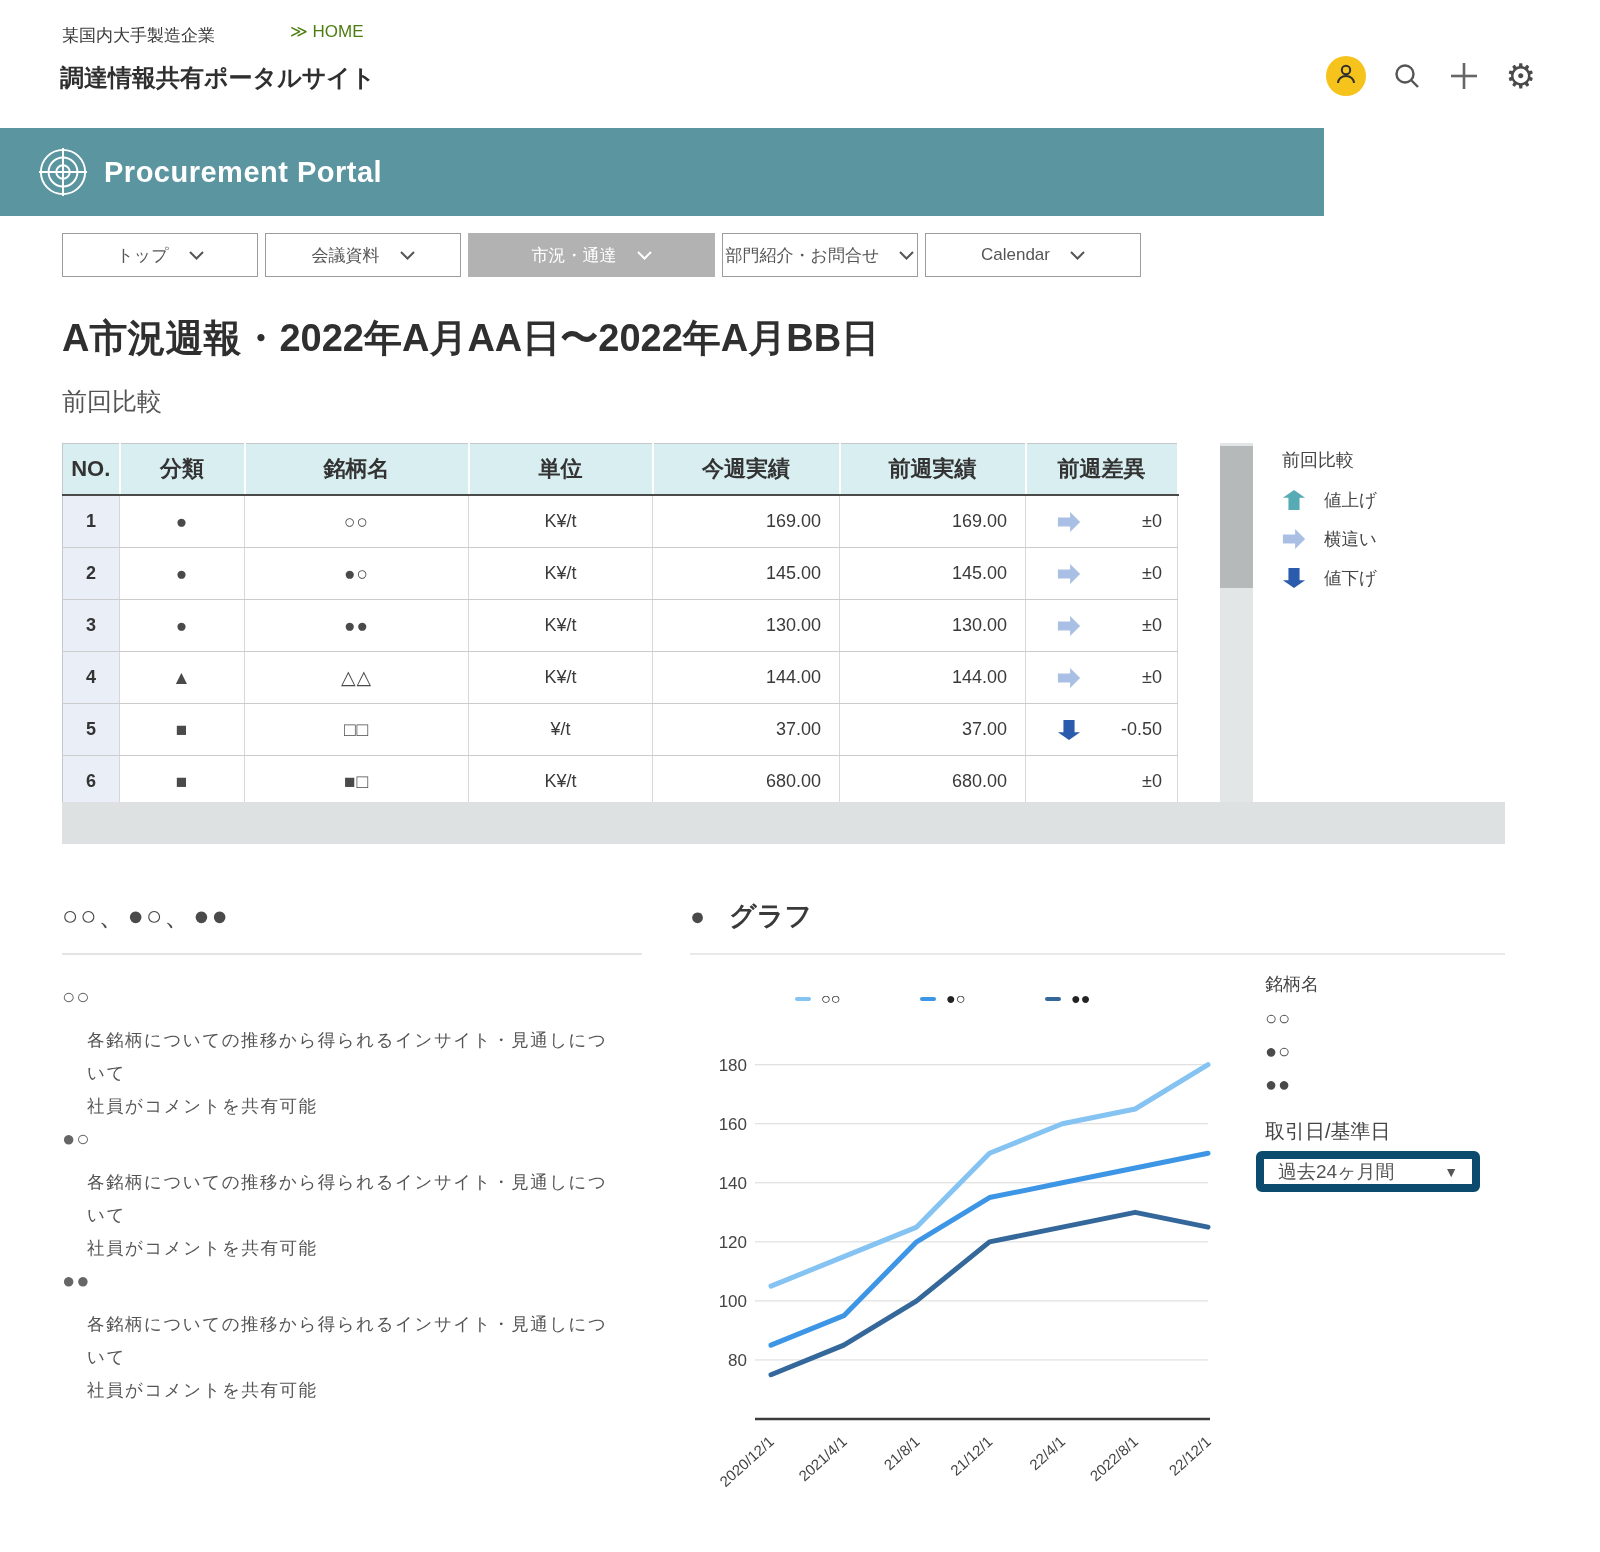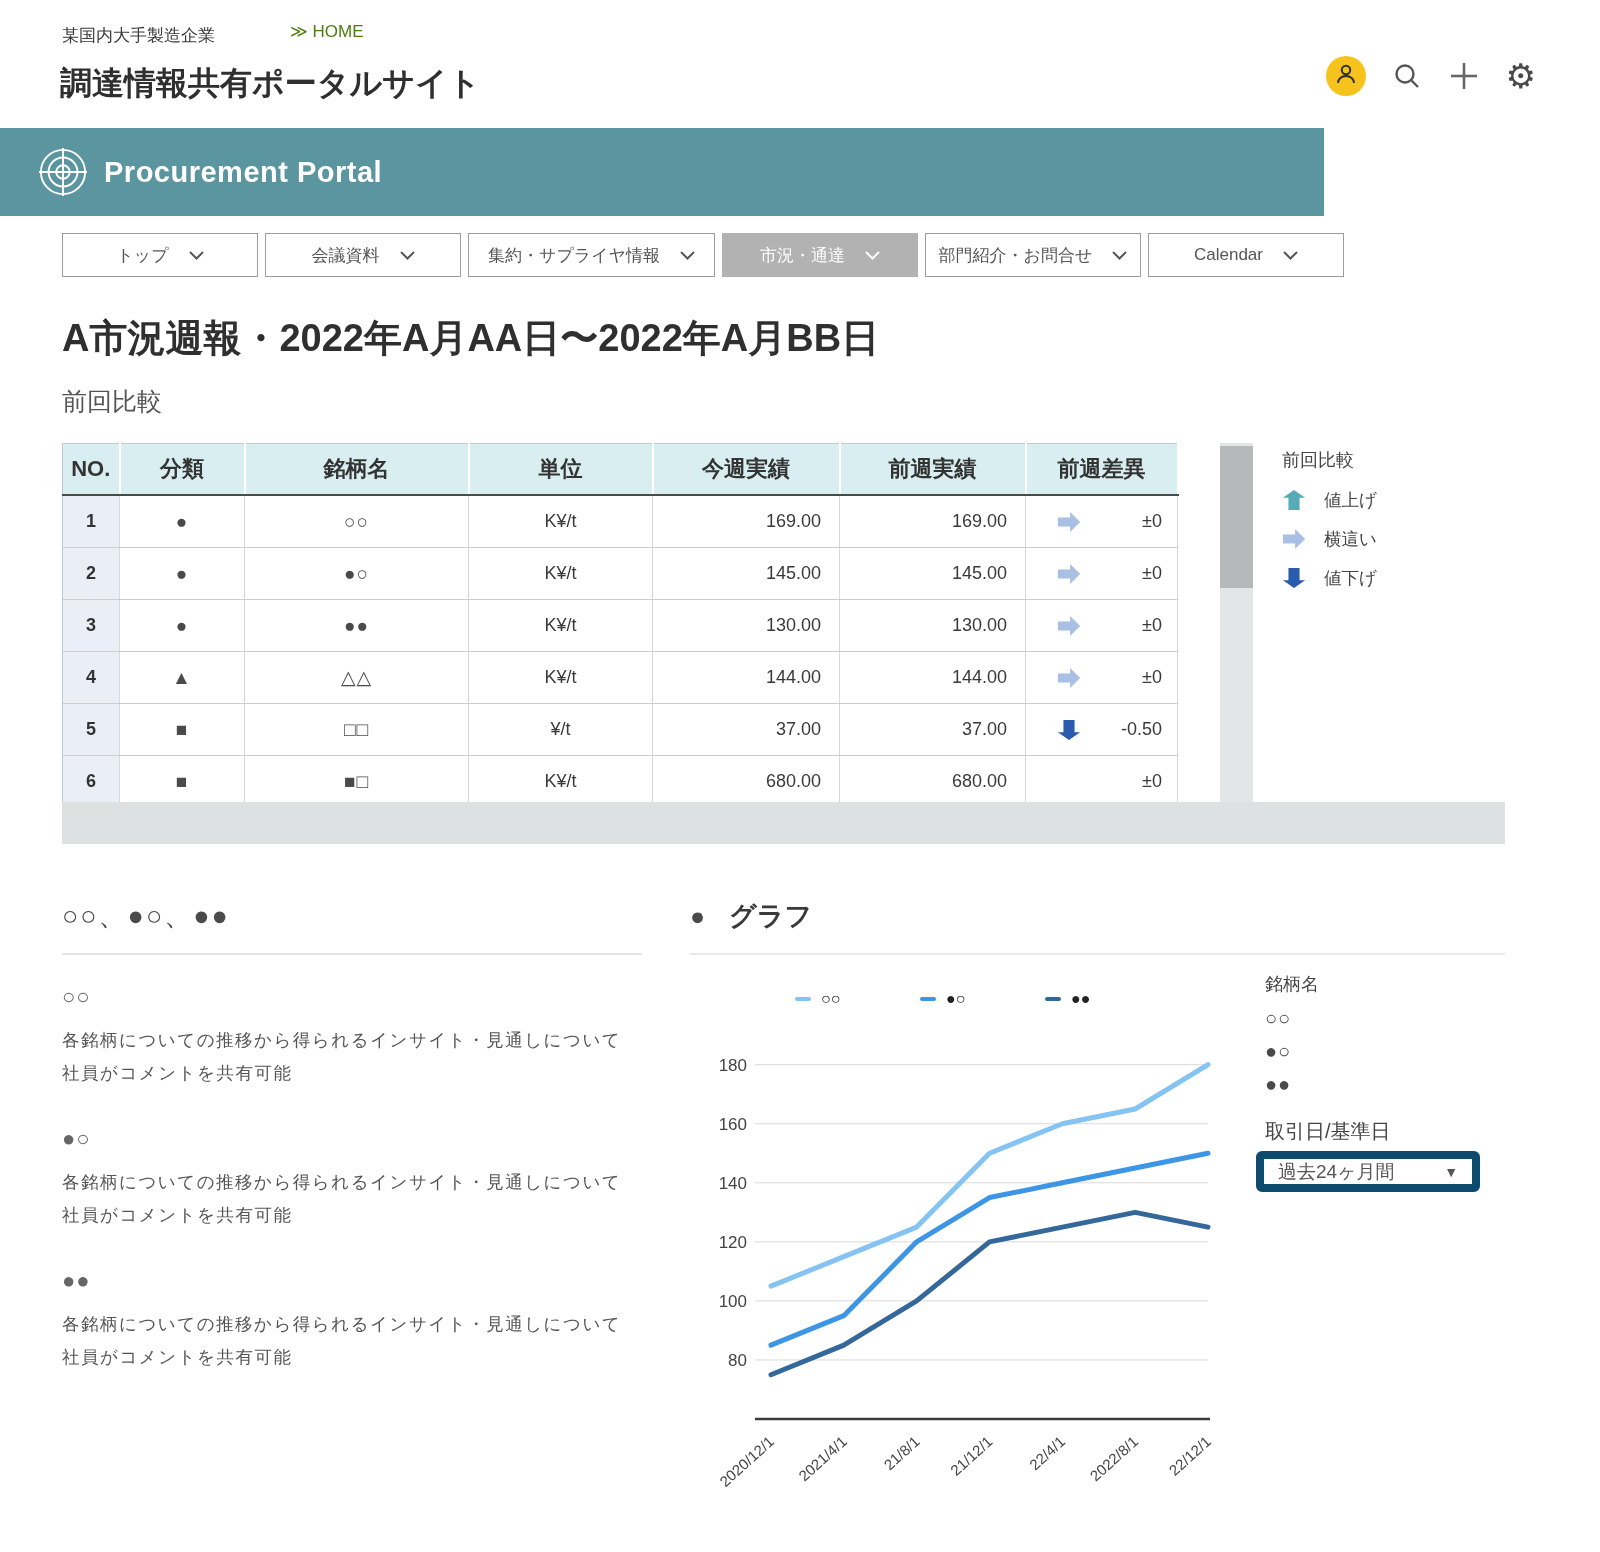--- a/index.html
+++ b/index.html
@@ -2,21 +2,21 @@
 <html><head>
 <meta charset="utf-8">
 <style>
   html,body{margin:0;padding:0;}
   body{width:1600px;height:1552px;position:relative;background:#fff;color:#333;
        font-family:"Liberation Sans","DejaVu Sans",sans-serif;overflow:hidden;}
 
   
   .company{position:absolute;left:62px;top:24px;font-size:17px;color:#3a3a3a;}
   .home{position:absolute;left:290px;top:21px;font-size:17px;font-weight:normal;color:#4d7c0f;text-decoration:none;cursor:pointer;}
-  .portal-title{position:absolute;left:60px;top:62px;font-size:32px;font-weight:bold;color:#2f2f2f;margin:0;}
+  .portal-title{position:absolute;left:60px;top:62px;font-size:24px;font-weight:bold;color:#2f2f2f;margin:0;}
   .icons{position:absolute;right:64px;top:56px;display:flex;align-items:center;gap:26px;}
   .avatar{width:40px;height:40px;border-radius:50%;background:#f6c31c;display:flex;align-items:center;justify-content:center;cursor:pointer;}
   .icon-btn{display:flex;align-items:center;justify-content:center;cursor:pointer;}
   .gear{font-size:34px;color:#4a4a4a;line-height:1;}
 
   
   .banner{position:absolute;left:0;top:128px;width:1324px;height:88px;background:#5b96a0;display:flex;align-items:center;}
   .logo{margin-left:38px;display:flex;}
   .brand{color:#fff;font-size:29px;font-weight:bold;margin-left:16px;letter-spacing:.5px;}
   .crumbs{color:#fff;font-size:17.5px;margin-left:78px;word-spacing:8px;cursor:pointer;}
@@ -60,21 +60,21 @@
   .legend-title{font-size:18px;color:#444;margin-bottom:16px;}
   .legend-row{display:flex;align-items:center;gap:18px;margin-bottom:15px;font-size:17.5px;color:#444;}
 
   
   .comments-heading{position:absolute;left:62px;top:898px;font-size:27px;color:#4a4a4a;letter-spacing:2px;}
   .hr-left{position:absolute;left:62px;top:953px;width:580px;height:2px;background:#e3e3e3;}
   .hr-right{position:absolute;left:690px;top:953px;width:815px;height:2px;background:#e9e9e9;}
   .cblock{position:absolute;left:62px;width:560px;}
   .cb0{top:984px}.cb1{top:1126px}.cb2{top:1268px}
   .ctitle{font-size:22px;color:#666;margin-bottom:14px;letter-spacing:1px;}
-  .cline{font-size:17.5px;color:#555;line-height:33px;letter-spacing:1.5px;}
+  .cline{font-size:17.5px;color:#555;line-height:33px;letter-spacing:1.5px;margin-left:25px;}
 
   
   .graph-heading{position:absolute;left:690px;top:898px;display:flex;align-items:center;gap:24px;}
   .graph-bullet{font-size:25px;color:#4a4a4a;}
   .graph-title{font-size:27px;font-weight:bold;color:#3a3a3a;}
   .chart-legend{position:absolute;left:795px;top:990px;display:flex;}
   .cl-item{width:125px;display:flex;align-items:center;gap:10px;font-size:16px;color:#222;}
   .cl-dash{width:16px;height:4px;border-radius:2px;background:#999;}
   #trend-chart{position:absolute;left:700px;top:1030px;}
 
@@ -133,26 +133,20 @@
 
 <nav class="menu">
   <div class="menu-item">
     <span>トップ</span>
     <svg width="15" height="9" viewBox="0 0 15 9" fill="none" stroke="currentColor" stroke-width="2">
         <polyline points="1,1 7.5,7.5 14,1"></polyline>
       </svg>
   </div>
   <div class="menu-item">
     <span>会議資料</span>
-    <svg width="15" height="9" viewBox="0 0 15 9" fill="none" stroke="currentColor" stroke-width="2">
-        <polyline points="1,1 7.5,7.5 14,1"></polyline>
-      </svg>
-  </div>
-  <div class="menu-item">
-    <span>集約・サプライヤ情報</span>
     <svg width="15" height="9" viewBox="0 0 15 9" fill="none" stroke="currentColor" stroke-width="2">
         <polyline points="1,1 7.5,7.5 14,1"></polyline>
       </svg>
   </div>
   <div class="menu-item active">
     <span>市況・通達</span>
     <svg width="15" height="9" viewBox="0 0 15 9" fill="none" stroke="currentColor" stroke-width="2">
         <polyline points="1,1 7.5,7.5 14,1"></polyline>
       </svg>
   </div>

